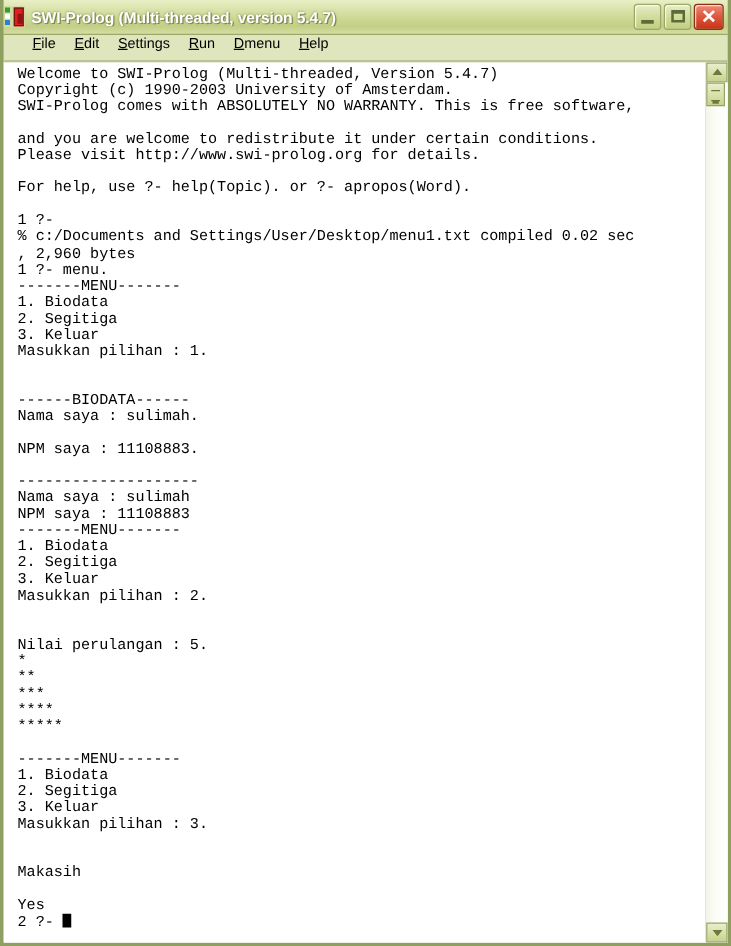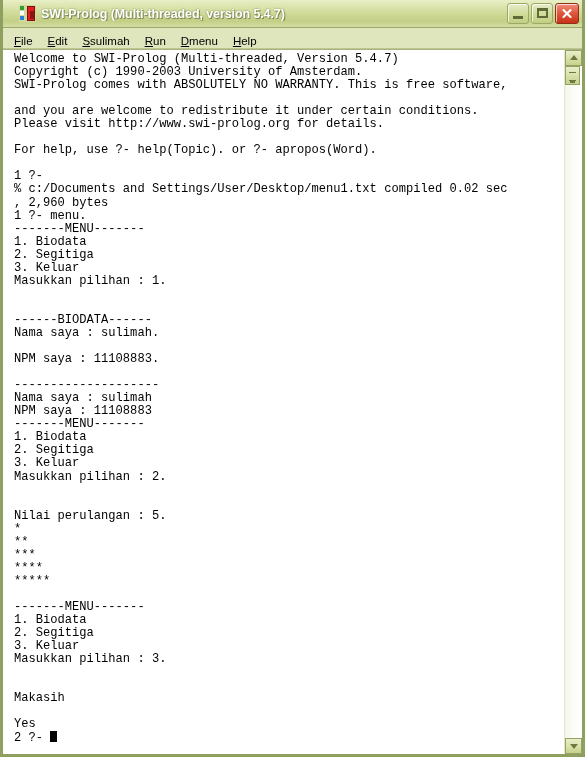--- a/index.html
+++ b/index.html
@@ -36,21 +36,21 @@
     flex: 0 0 28px;
     background: linear-gradient(to bottom,
         #e9efc6 0%,
         #dfe7b4 18%,
         #cdd894 55%,
         #c3cf86 78%,
         #d5dda4 100%);
     border-bottom: 1px solid #9aa968;
     display: flex;
     align-items: center;
-    padding-left: 16px;
+    padding-left: 0;
     box-sizing: border-box;
   }
   #app-icon {
     width: 17px;
     height: 17px;
     flex: 0 0 17px;
     margin-right: 5px;
     position: relative;
     background: #cfd9a0;
     overflow: hidden;
@@ -139,22 +139,22 @@
     text-align: center;
     font-family: "Liberation Sans", sans-serif;
   }
 
   
   #menubar {
     height: 21px;
     flex: 0 0 21px;
     background: #dfe5bd;
     display: flex;
-    align-items: flex-end;
-    padding-left: 4px;
+    align-items: flex-start;
+    padding-left: 16px;
     box-sizing: border-box;
     border-bottom: 1px solid #bcc596;
   }
   .menu-item {
     font-size: 11.5px;
     color: #000000;
     padding: 1px 8px 1px 7px;
     cursor: default;
     white-space: nowrap;
   }
@@ -278,21 +278,21 @@
       </div>
       <div class="winbtn close">
         <span class="glyph-x">✕</span>
       </div>
     </div>
   </div>
 
   <div id="menubar">
     <div class="menu-item"><span class="acc">F</span><span>ile</span></div>
     <div class="menu-item"><span class="acc">E</span><span>dit</span></div>
-    <div class="menu-item"><span class="acc">S</span><span>sulimah</span></div>
+    <div class="menu-item"><span class="acc">S</span><span>ettings</span></div>
     <div class="menu-item"><span class="acc">R</span><span>un</span></div>
     <div class="menu-item"><span class="acc">D</span><span>menu</span></div>
     <div class="menu-item"><span class="acc">H</span><span>elp</span></div>
   </div>
 
   <div id="client">
 
     <div id="console">
       <pre><span>Welcome to SWI-Prolog (Multi-threaded, Version 5.4.7)
 Copyright (c) 1990-2003 University of Amsterdam.

